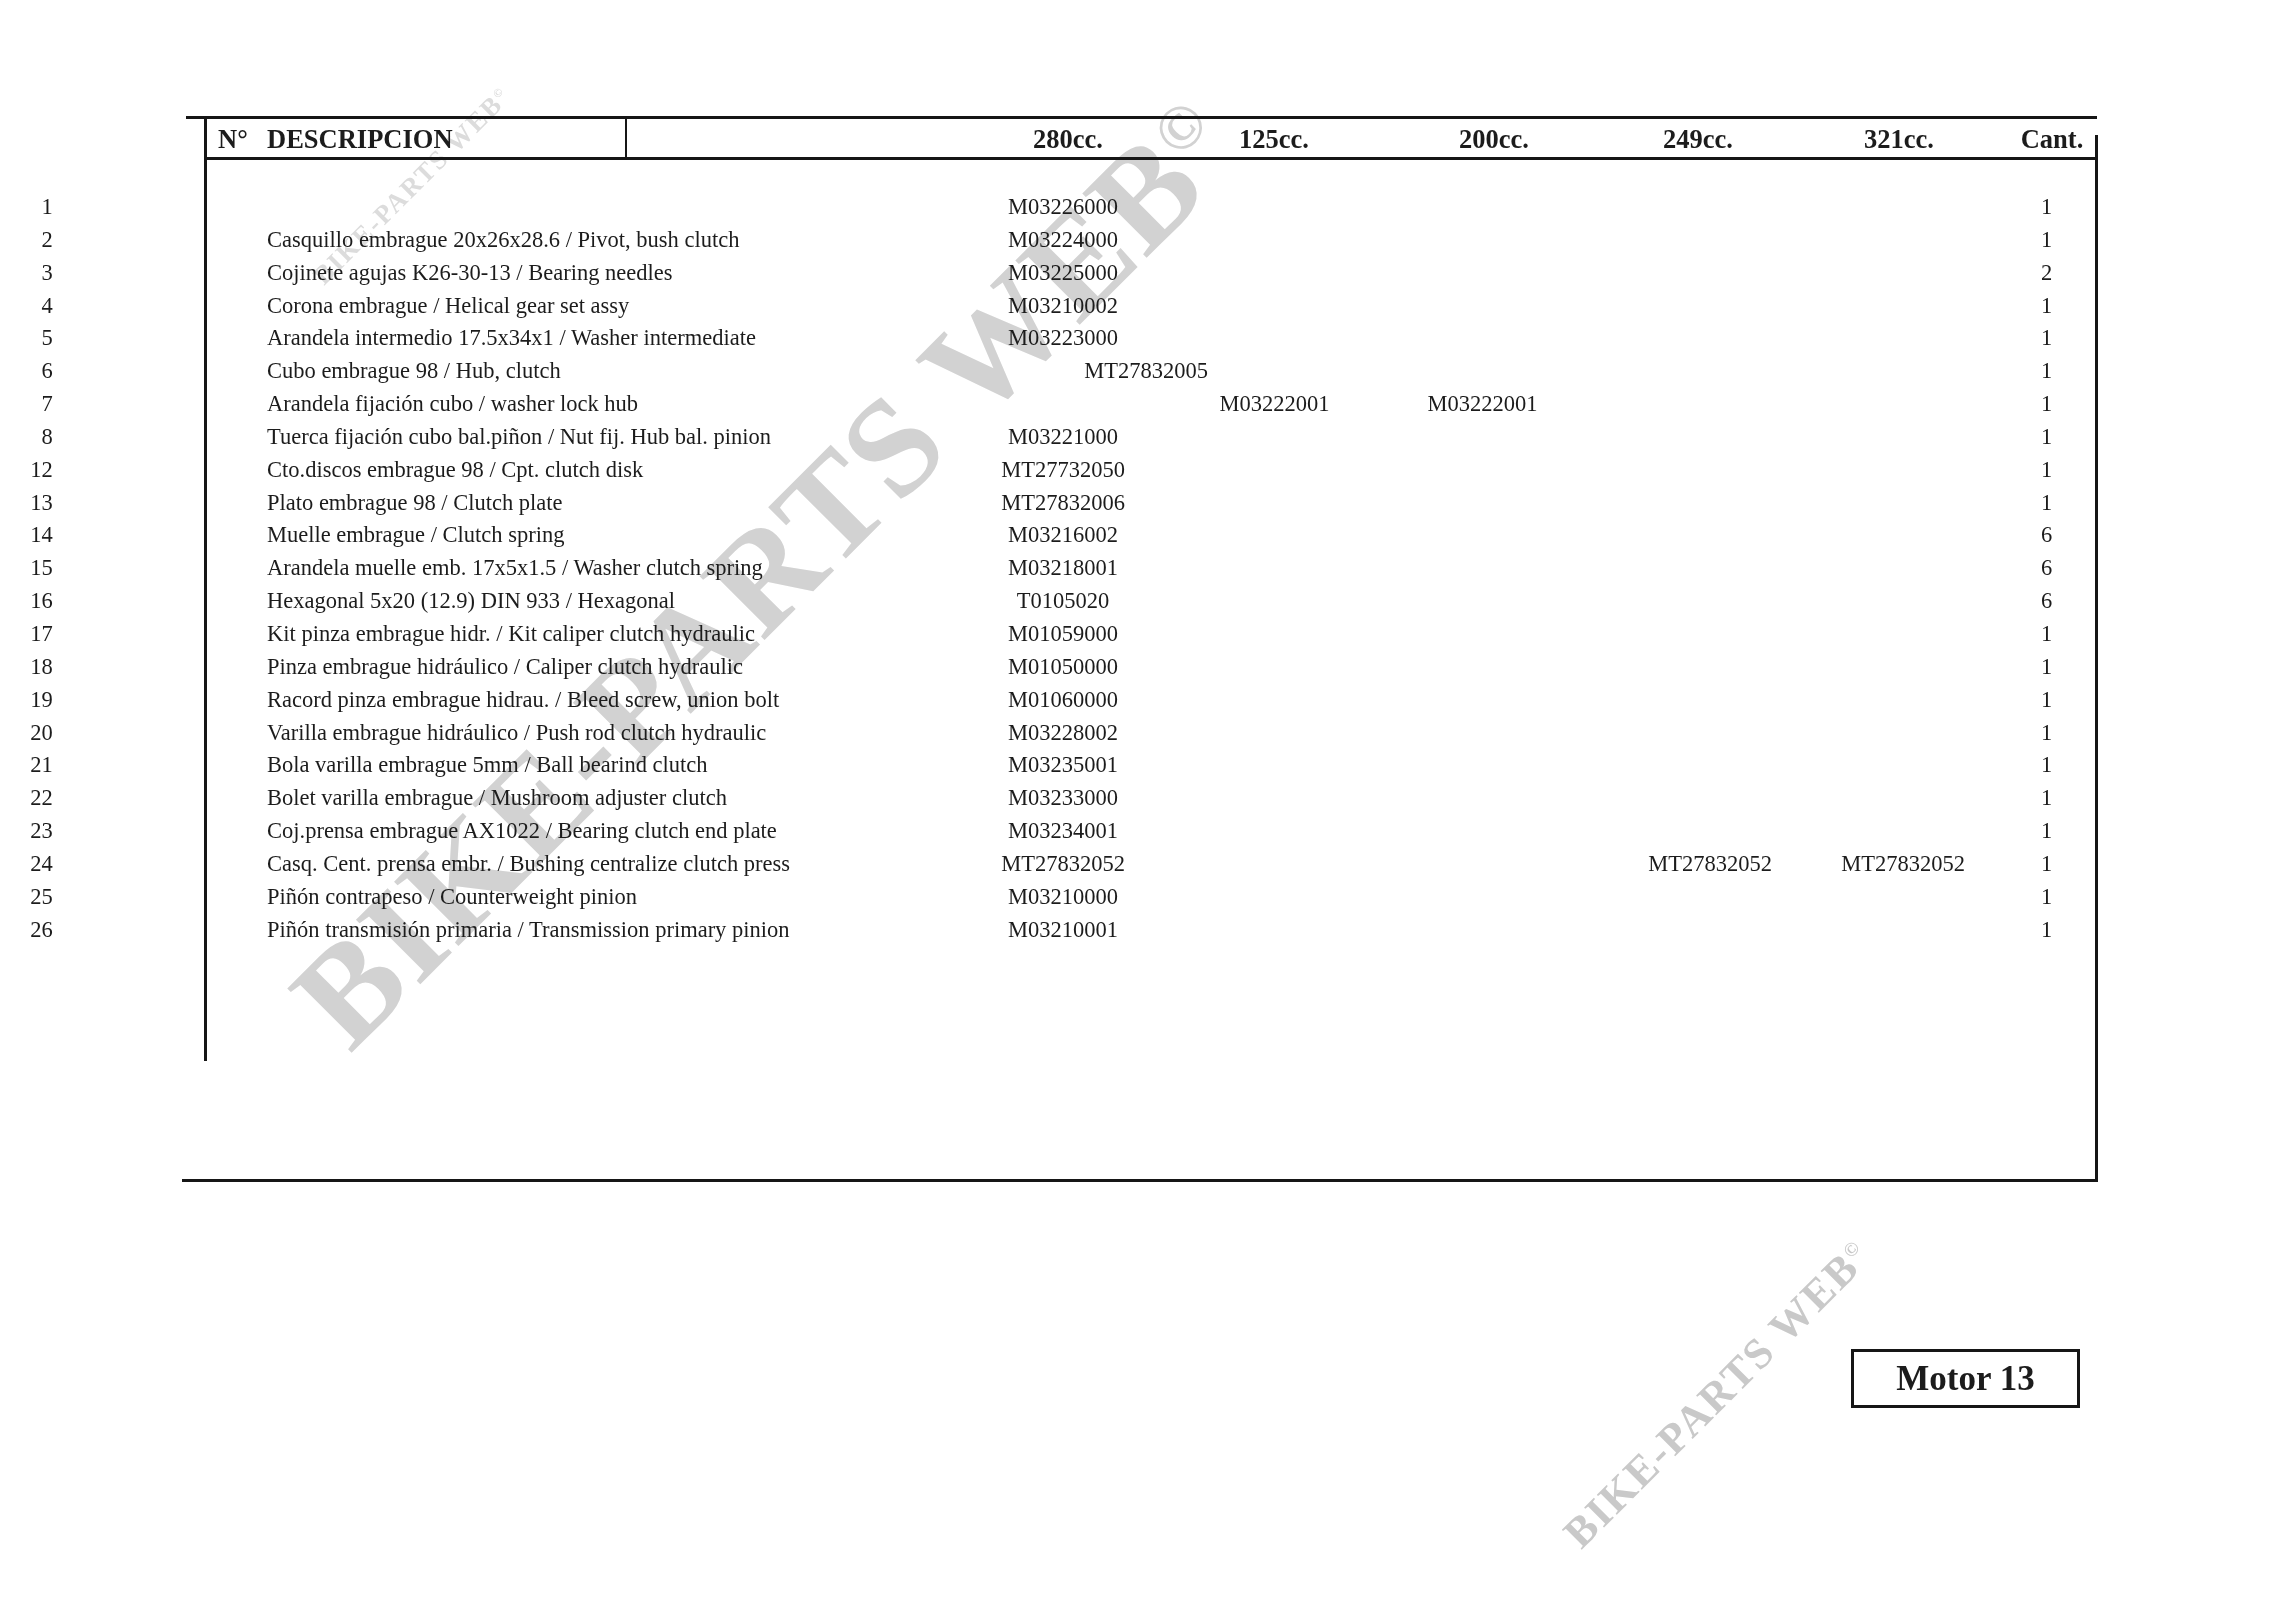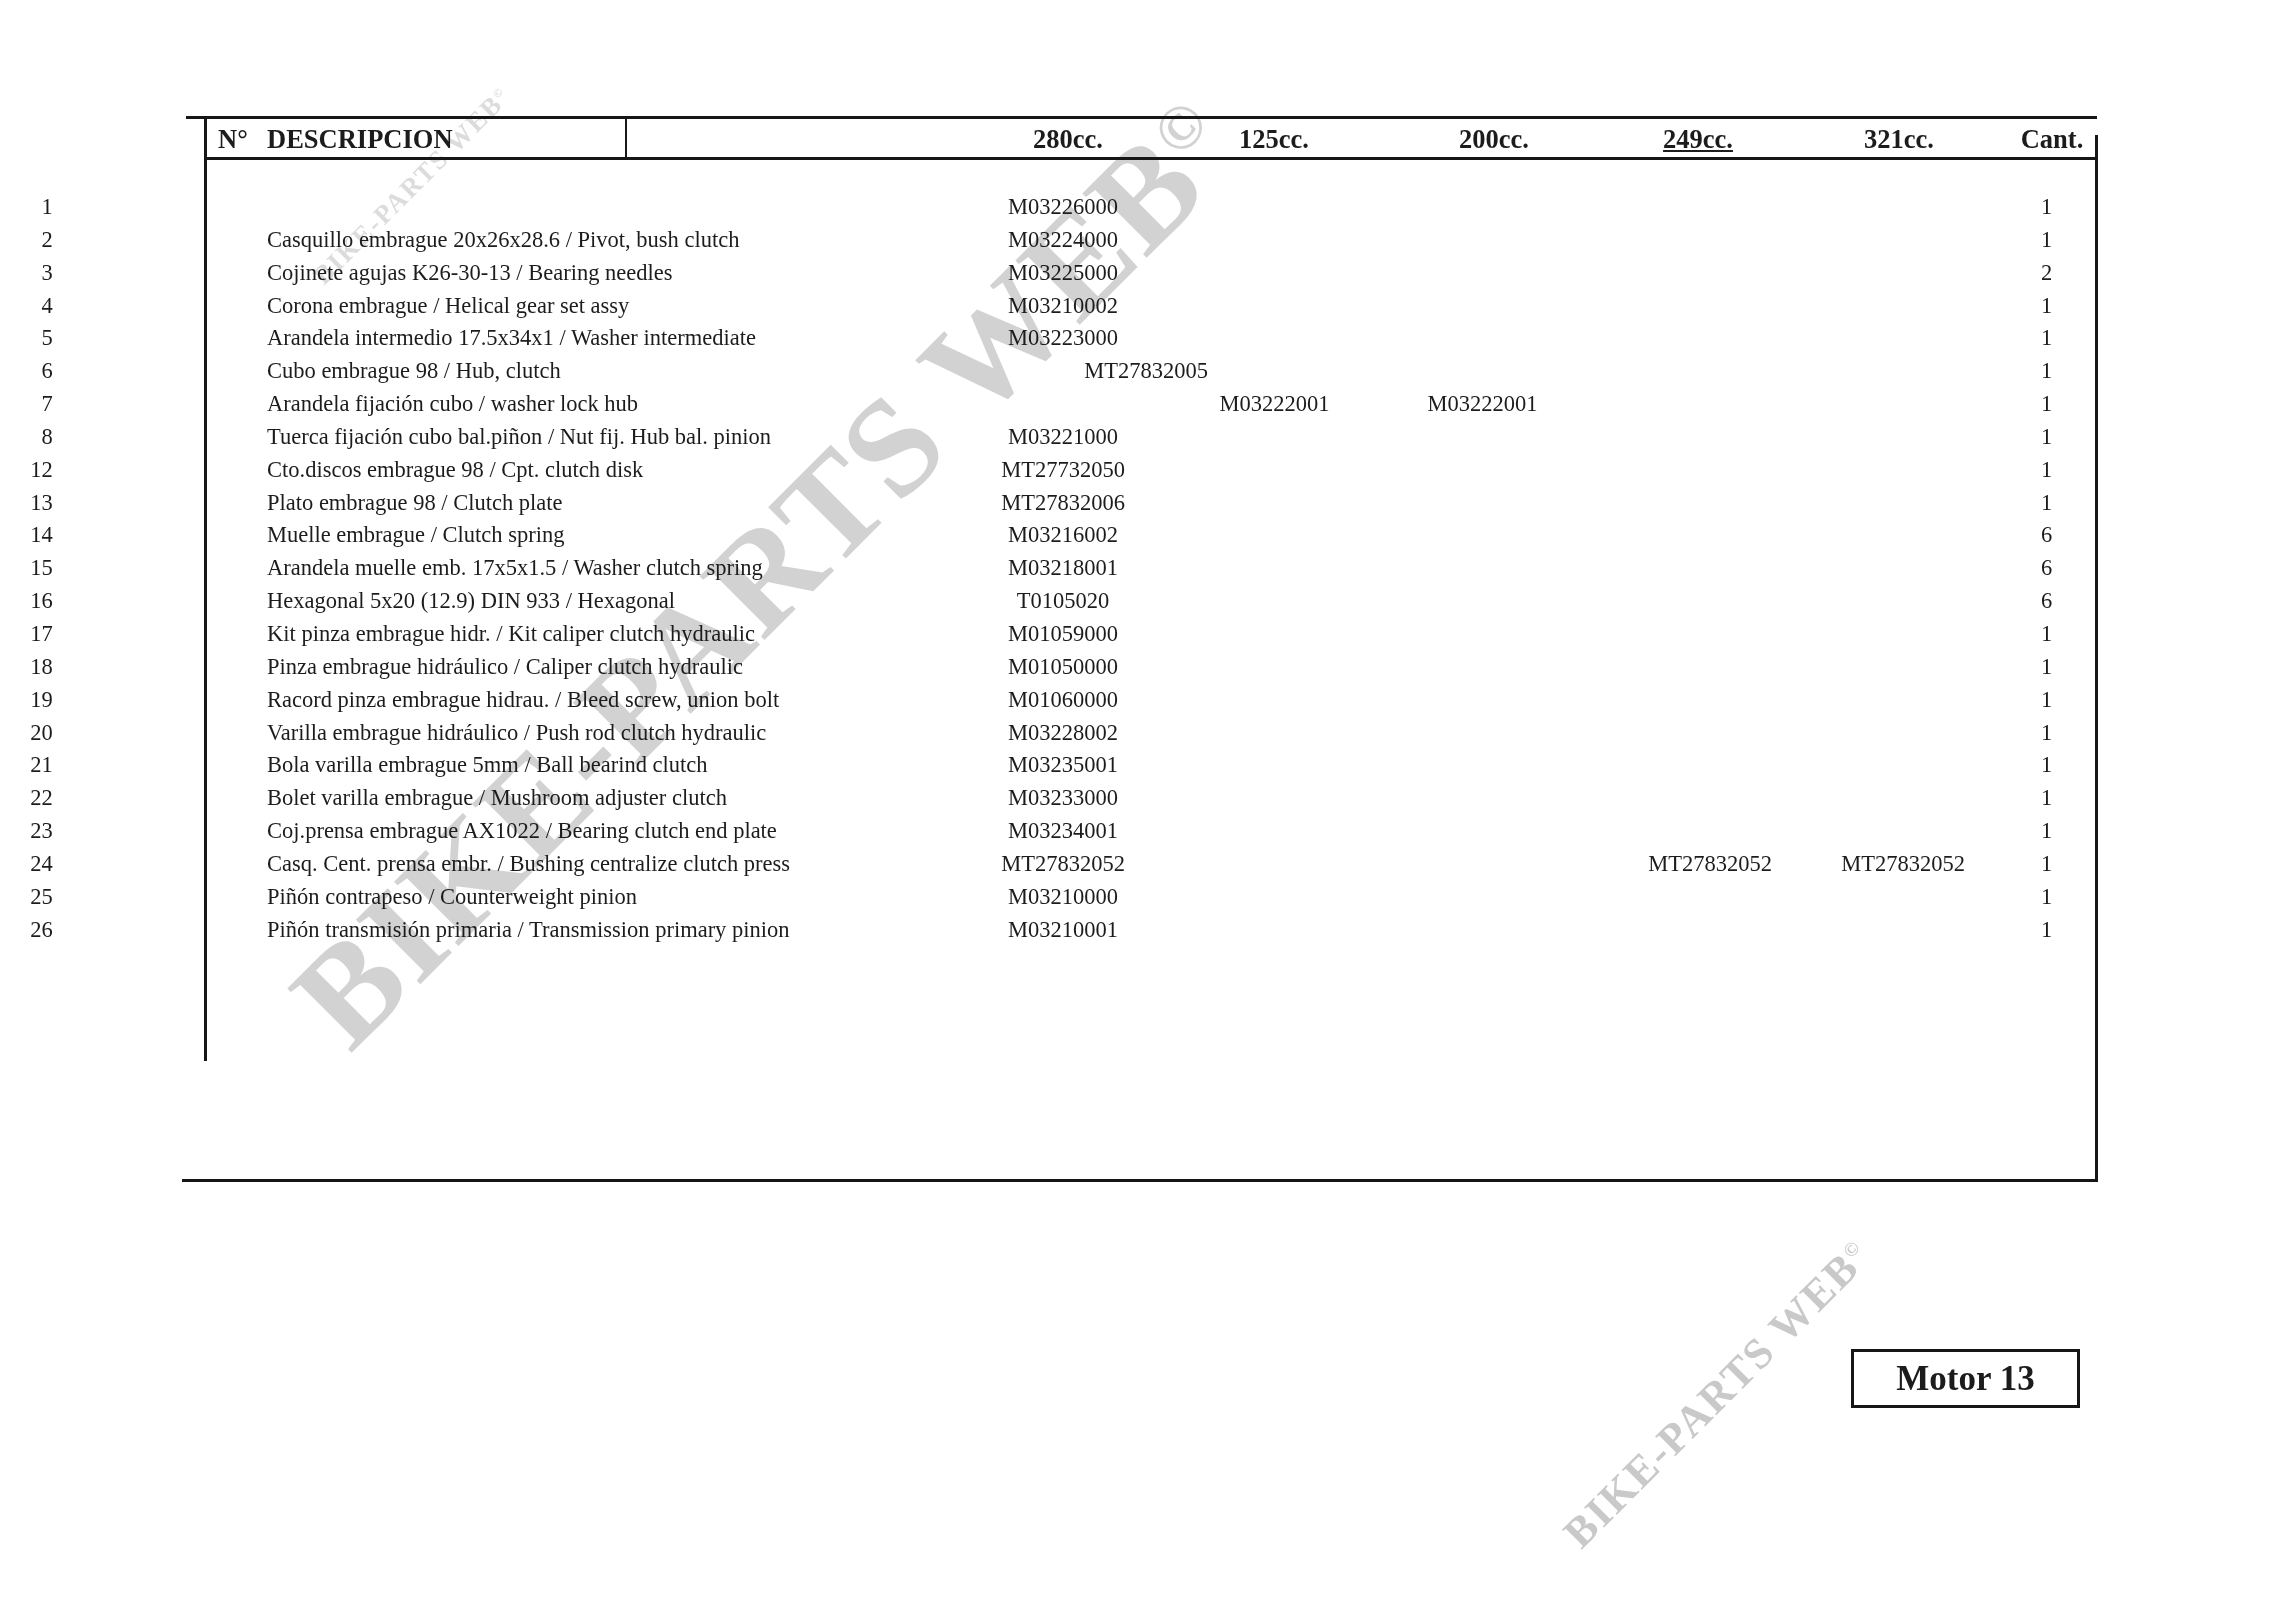--- a/index.html
+++ b/index.html
@@ -80,21 +80,21 @@
   <div class="rule" style="left:204px;top:116px;width:2.9px;height:945px;"></div>
   <div class="rule" style="left:2095px;top:135px;width:2.9px;height:1047px;"></div>
   <div class="rule" style="left:182px;top:1179px;width:1915px;height:2.9px;"></div>
   <div class="hdr-box"></div>
 
   <span class="th" style="left:218px;">N°</span>
   <span class="th" style="left:267px;">DESCRIPCION</span>
   <span class="th th-center" style="left:1068px;">280cc.</span>
   <span class="th th-center" style="left:1274px;">125cc.</span>
   <span class="th th-center" style="left:1482px;margin-left:12px;">200cc.</span>
-  <span class="th th-center" style="left:1698px;text-decoration:underline;">249cc.</span>
+  <span class="th th-center" style="left:1698px;">249cc.</span>
   <span class="th th-center" style="left:1899px;">321cc.</span>
   <span class="th th-center" style="left:2052px;">Cant.</span>
 
   <div id="rows">
       <div class="row" style="top: 190px;">
         <span class="cell" style="left: 13.7px; width: 39px; text-align: right;">1</span>
         <span class="cell" style="left: 918px; width: 290px; text-align: center;">M03226000</span>
         <span class="cell" style="left: 2012px; width: 69px; text-align: center;">1</span>
       </div>
       <div class="row" style="top: 223px;">

